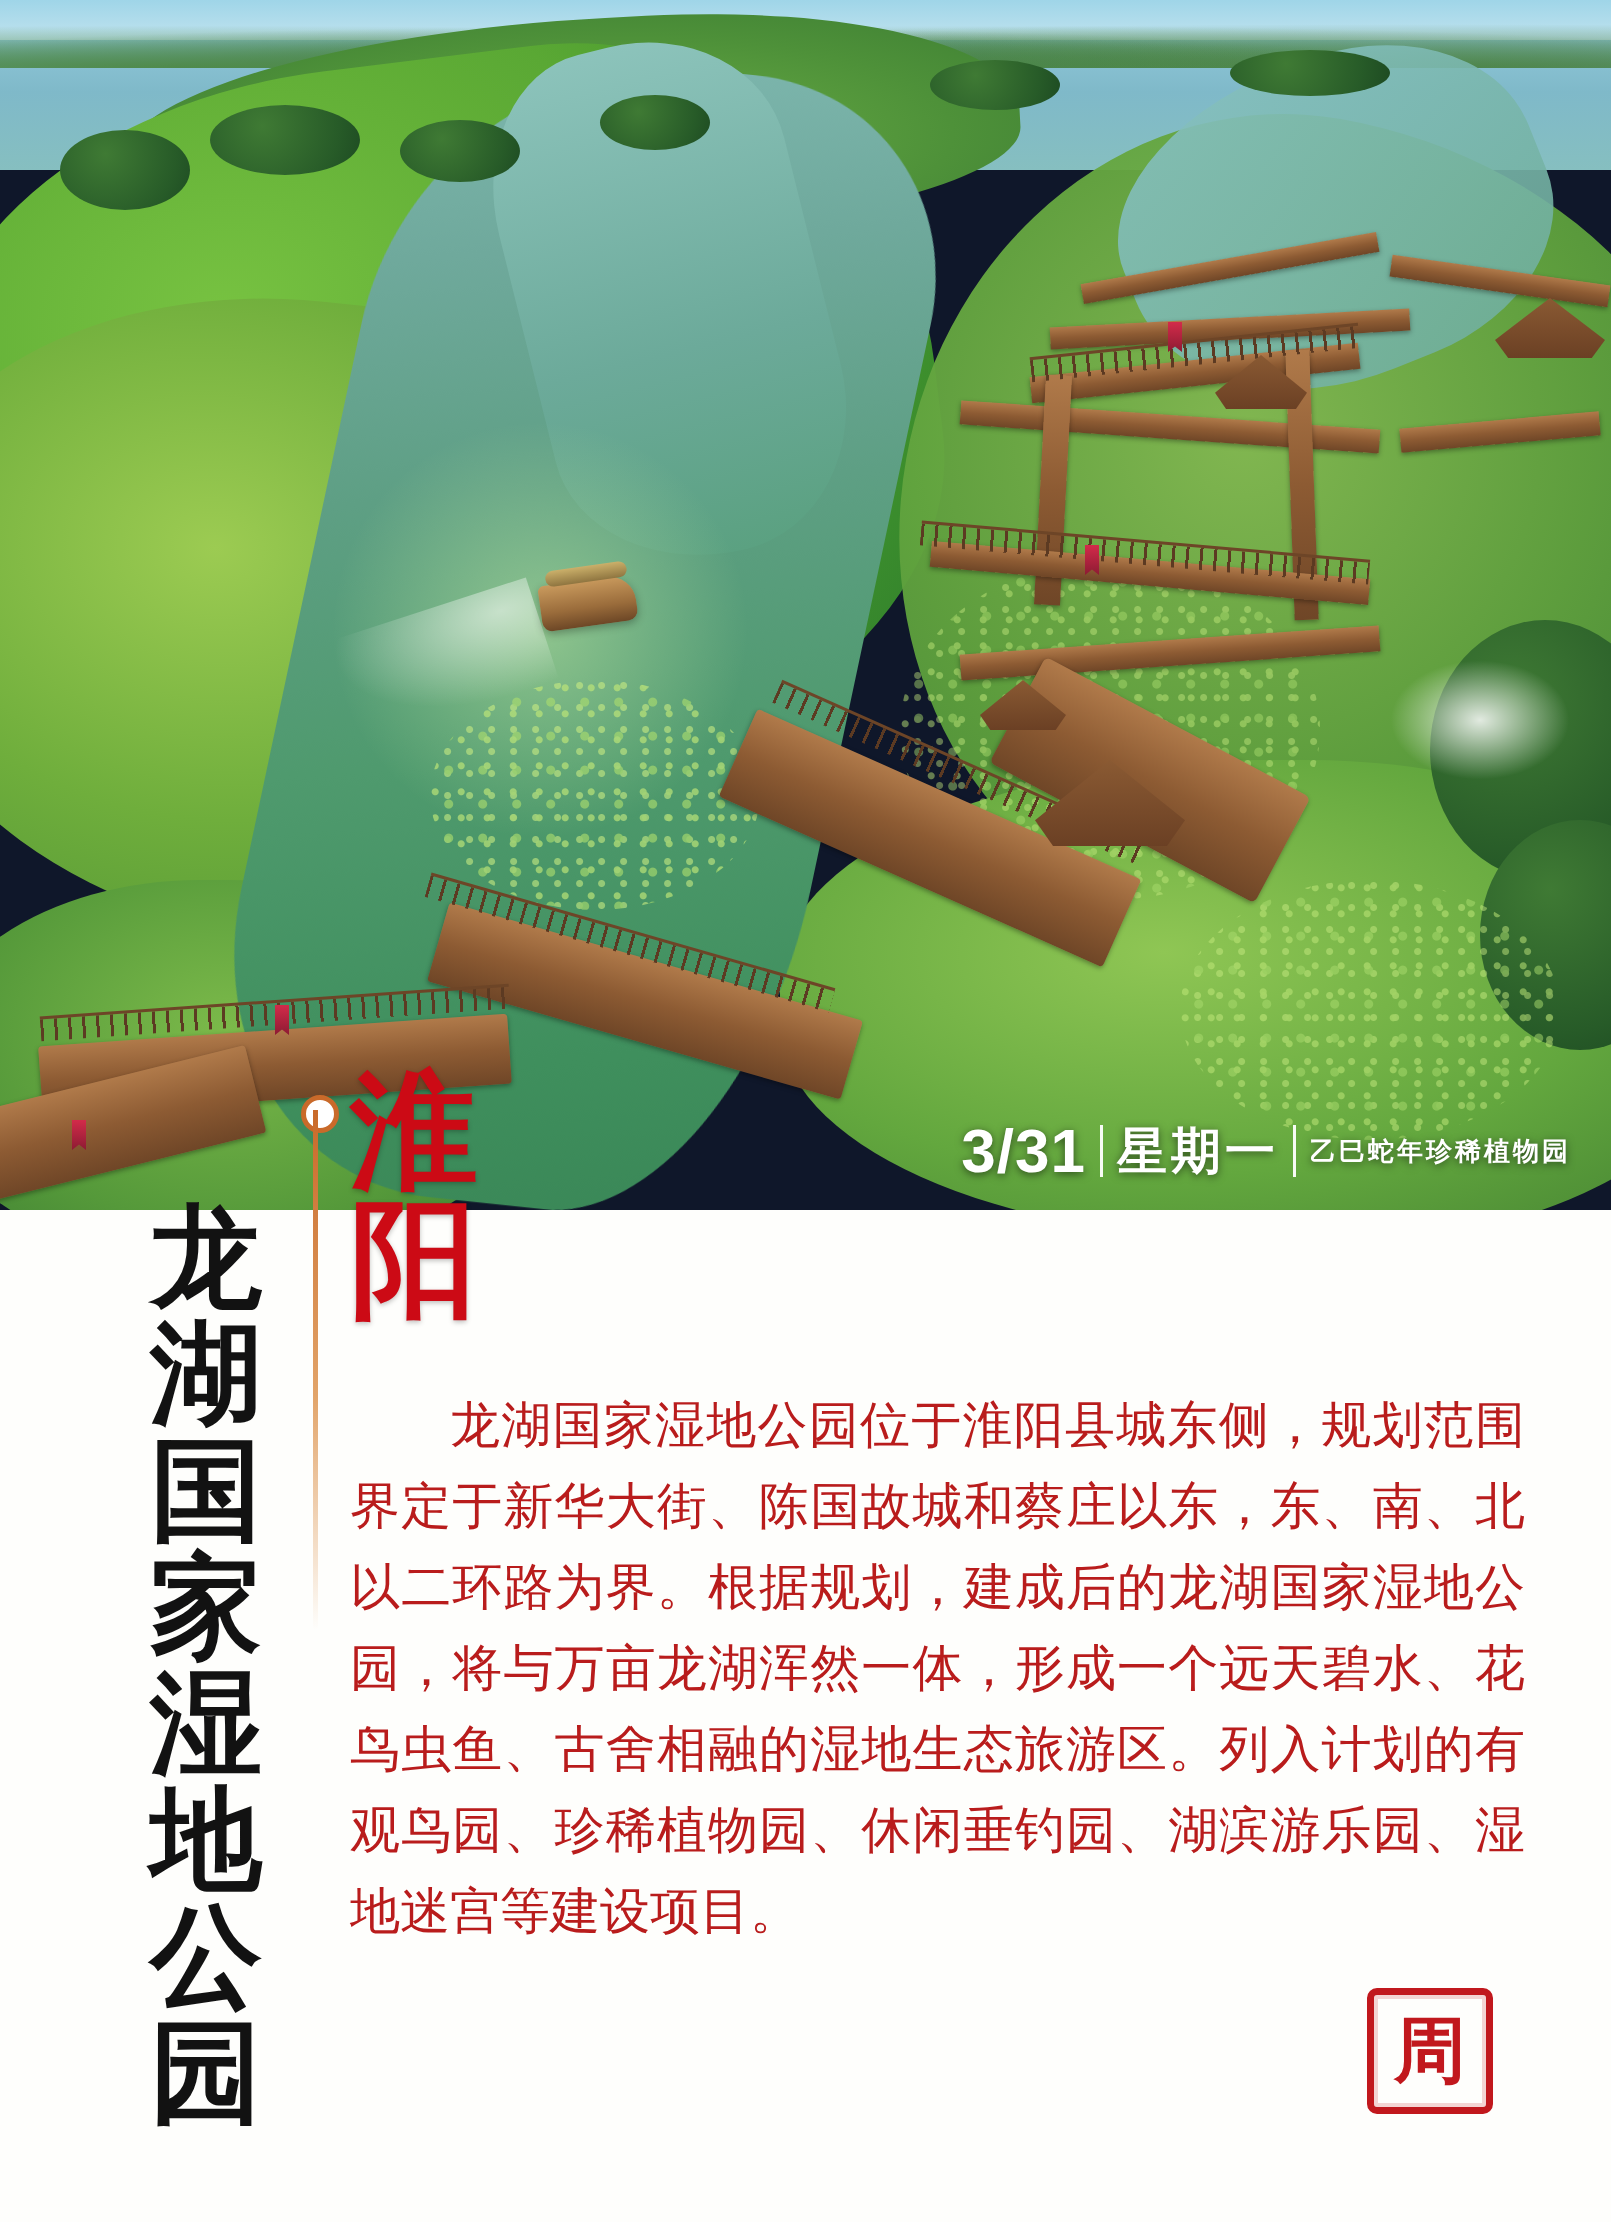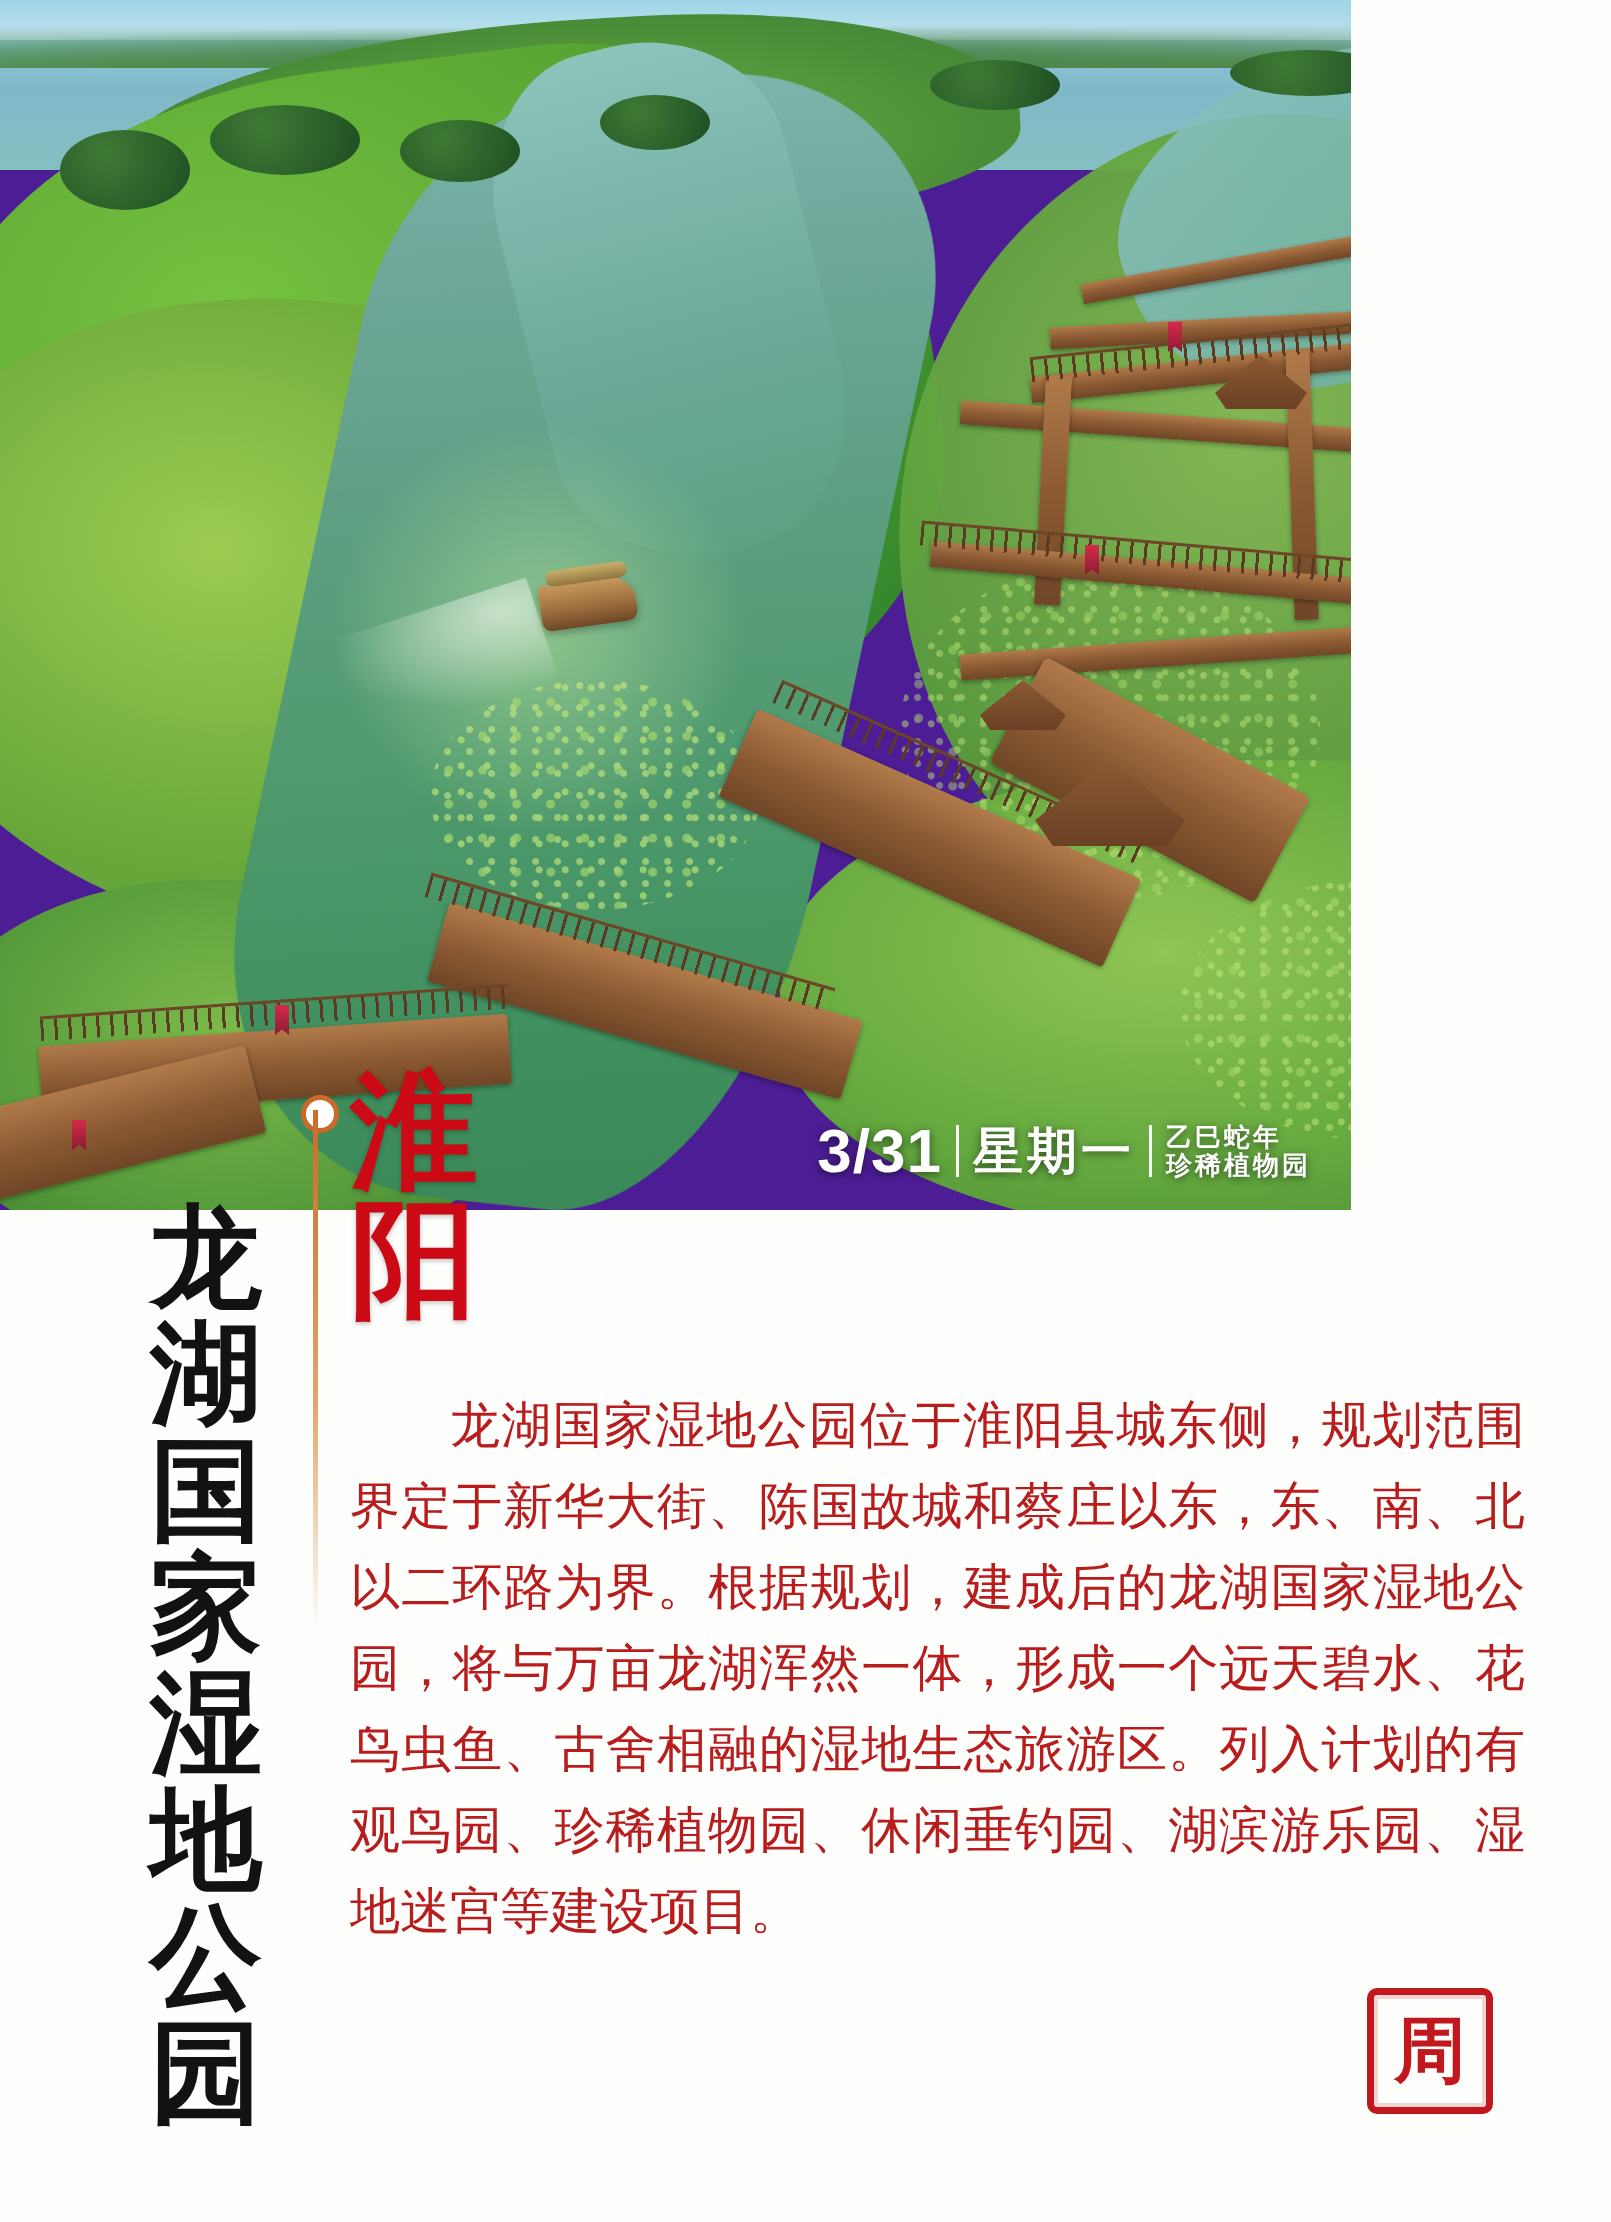--- a/index.html
+++ b/index.html
@@ -20,24 +20,24 @@
     height: 2222px;
     background: #fdfdfb;
     overflow: hidden;
   }
 
   
   .photo {
     position: absolute;
     left: 0;
     top: 0;
-    width: 1351px;
+    width: 1611px;
     height: 1210px;
     overflow: hidden;
-    background: #4c1d95;
+    background: #0f172a;
   }
 
   
   .sky {
     position: absolute;
     left: 0; top: 0;
     width: 100%;
     height: 70px;
     background: linear-gradient(180deg, #9fd5e8 0%, #bfe2ee 55%, #cfe6e4 100%);
   }
@@ -268,21 +268,21 @@
     opacity: .95;
   }
   .weekday {
     font-size: 50px;
     font-weight: bold;
     line-height: 1;
     letter-spacing: 4px;
   }
   .lunar {
     display: flex;
-    flex-direction: column;
+    flex-direction: row;
     justify-content: center;
     line-height: 1.08;
     font-size: 26px;
     font-weight: bold;
     letter-spacing: 3px;
   }
 
   
   .lower {
     position: absolute;

